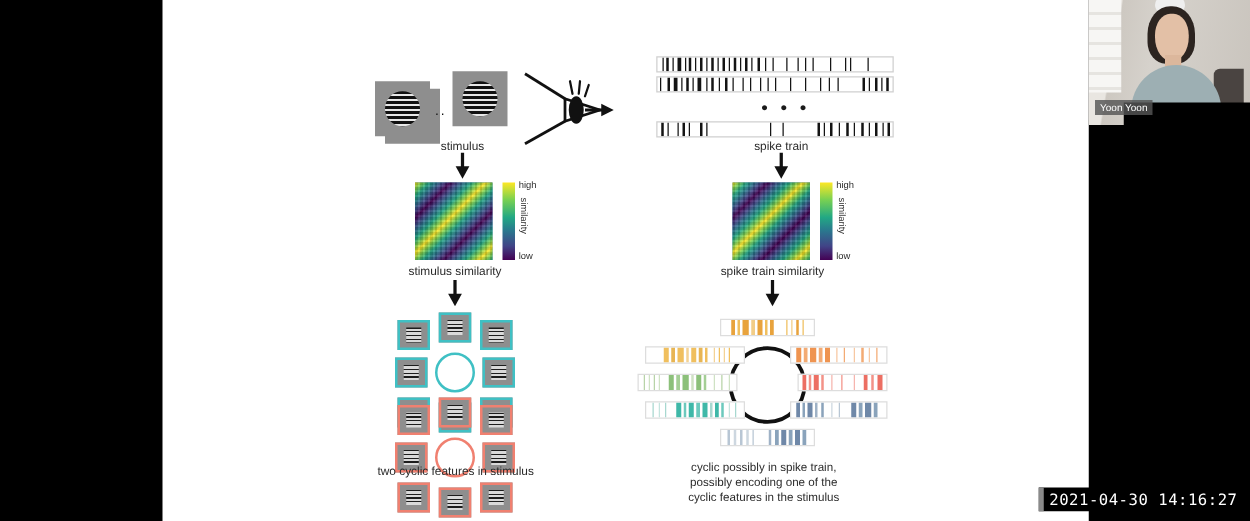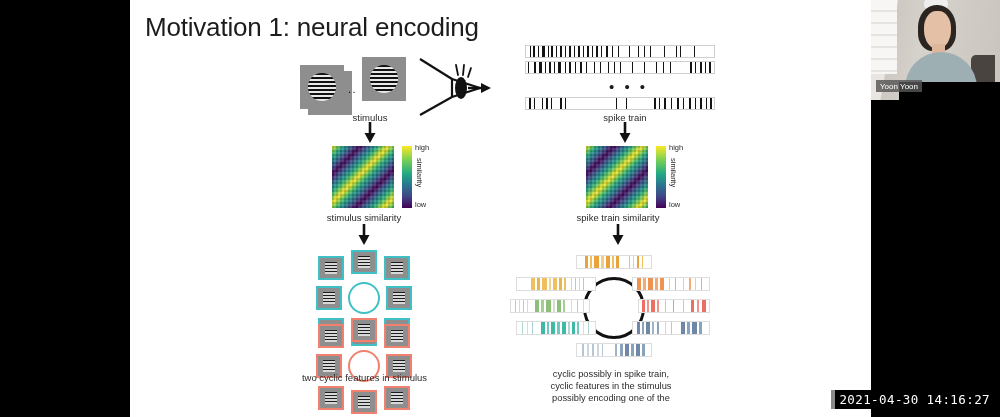--- a/index.html
+++ b/index.html
@@ -155,21 +155,20 @@
     border-left: 4px solid #8a8a8a;
   }
 </style>
 </head>
 <body>
 
 <div id="root">
 
   <div id="slide">
 
-    <div id="slide-title">Motivation 1: neural encoding</div>
 
     <div id="stim-group">
       <div class="gray-card" style="left:18px; top:16px; width:44px; height:44px;">
         <div class="grating" style="left:8px; top:8px; width:28px; height:28px;"></div>
       </div>
       <div class="gray-card" style="left:10px; top:10px; width:44px; height:44px;">
         <div class="grating" style="left:8px; top:8px; width:28px; height:28px;"></div>
       </div>
       <div style="position:absolute; left:58px; top:28px; color:#111; font-size:11px; letter-spacing:1.5px;">..</div>
       <div class="gray-card" style="left:72px; top:2px; width:44px; height:44px;">
@@ -497,22 +496,22 @@
           <i style="left:42px;width:1px;background:#f3ab74"></i>
         <i style="left:50px;width:1px;background:#f7c8a2"></i>
           <i style="left:56px;width:2px;background:#f3ab74"></i>
         <i style="left:62px;width:1px;background:#f7c8a2"></i>
           <i style="left:68px;width:1px;background:#f3ab74"></i>
       </div>
     </div>
 
     <div class="cap-multi" style="left:398px; top:368px; width:166px;">
       <div>cyclic possibly in spike train,</div>
+      <div>possibly encoding one of the</div>
       <div>cyclic features in the stimulus</div>
-      <div>possibly encoding one of the</div>
     </div>
 
   </div>
 
   <div id="video">
     <div id="v-wall"></div>
     <div id="v-window"></div>
     <div id="v-chair"></div>
     <div id="v-hairbun"></div>
     <div id="v-hair"></div>

